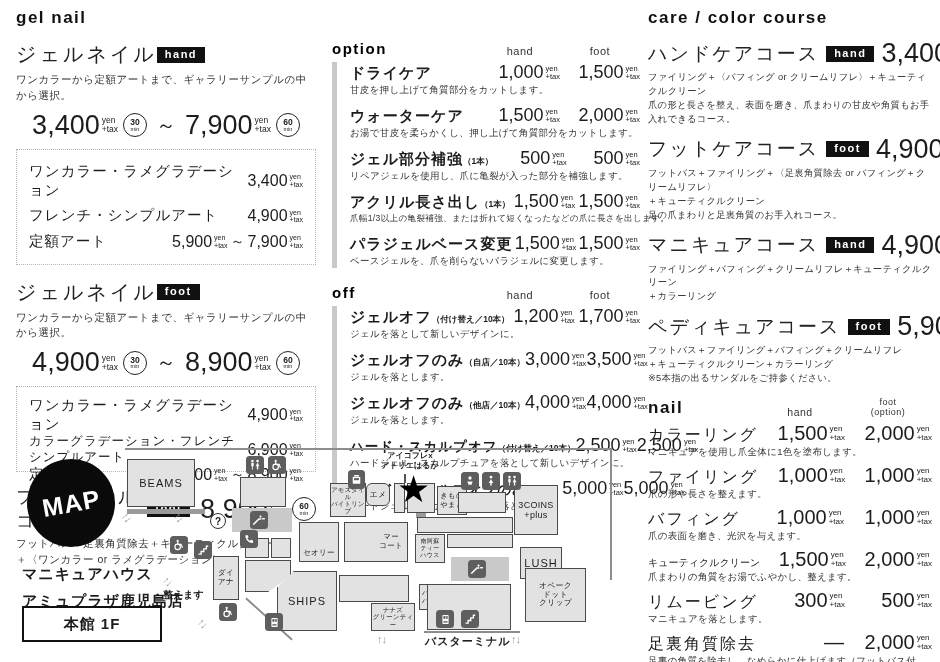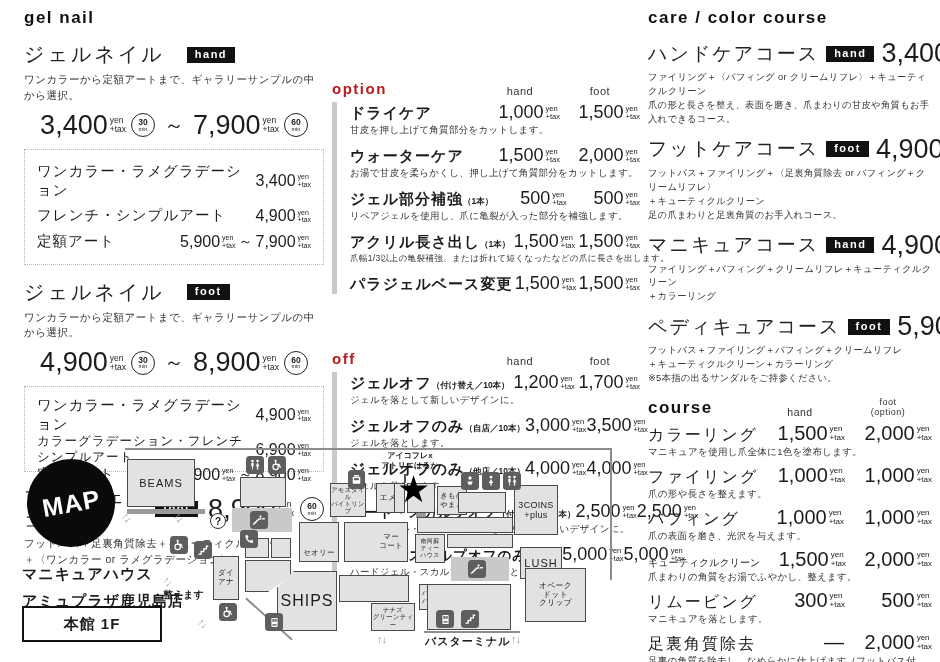--- a/index.html
+++ b/index.html
@@ -5,26 +5,26 @@
   html,body{margin:0;padding:0;}
   body{
     width:940px;height:662px;position:relative;overflow:hidden;
     background:#ffffff;color:#1c1c1c;
     font-family:"Liberation Sans","DejaVu Sans",sans-serif;
     -webkit-font-smoothing:antialiased;
   }
   .pre{white-space:pre-line;}
   .col{position:absolute;}
   .sec-h{font-weight:bold;font-size:17px;letter-spacing:1.5px;color:#111;}
-  .gray-h{font-weight:bold;font-size:15px;letter-spacing:1.5px;color:#b91c1c;margin-top:40px;}
+  .gray-h{font-weight:bold;font-size:15px;letter-spacing:1.5px;color:#000000;}
   .jt{font-size:20px;letter-spacing:3px;color:#222;}
   .jt.sm2{font-size:18px;letter-spacing:2px;}
   .badge{background:#111;color:#fff;font-size:11px;font-weight:bold;letter-spacing:1.5px;
          padding:2px 8px 3px;display:inline-block;line-height:1;}
-  .trow{display:flex;align-items:center;gap:22px;}
+  .trow{display:flex;align-items:center;gap:0;}
   .desc{font-size:10.5px;color:#333;line-height:1.5;letter-spacing:.5px;}
   
   .pr{display:inline-flex;align-items:center;white-space:nowrap;}
   .pr .n{font-size:26px;letter-spacing:0;}
   .pr .u{display:inline-flex;flex-direction:column;justify-content:center;margin-left:2px;}
   .pr .u em,.pr .u i{font-style:normal;font-size:8.5px;line-height:1.05;color:#222;}
   .pr.md .n{font-size:18px;}
   .pr.md .u em,.pr.md .u i{font-size:7.5px;}
   .pr.sm .n{font-size:16px;}
   .pr.sm .u em,.pr.sm .u i{font-size:7px;}
@@ -83,21 +83,21 @@
   .info-c{position:absolute;width:16px;height:16px;border:1.6px solid #333;border-radius:50%;background:#fff;
           display:flex;align-items:center;justify-content:center;font-size:10px;font-weight:bold;color:#222;box-sizing:border-box;}
   .arr{position:absolute;color:#9a9a9a;font-size:11px;letter-spacing:-1px;line-height:1;}
   .storename{position:absolute;left:22px;top:560px;font-weight:bold;font-size:15px;letter-spacing:1px;line-height:1.8;}
   .floorbox{position:absolute;left:22px;top:606px;width:136px;height:32px;border:2.5px solid #111;
             display:flex;align-items:center;justify-content:center;font-weight:bold;font-size:15px;letter-spacing:1px;}
 </style>
 </head>
 <body>
 
-<div class="col" style="left:16px;top:8px;width:300px;margin-left:8px;">
+<div class="col" style="left:16px;top:8px;width:300px;">
   <div class="sec-h">gel nail</div>
 
   <div class="trow" style="margin-top:13px;">
     <span class="jt">ジェルネイル</span>
     <span class="badge">hand</span>
   </div>
   <div class="desc" style="margin-top:4px;">ワンカラーから定額アートまで、ギャラリーサンプルの中から選択。</div>
   <div class="range">
     <span class="pr lg">
         <span class="n">3,400</span>
@@ -378,20 +378,21 @@
         <span class="pc">
             <span class="pr md">
               <span class="n">1,500</span>
               <span class="u">
                 <em>yen</em>
                 <em>+tax</em>
               </span>
             </span>
           </span>
         </div>
+      <div class="mdesc">ベースジェルを、爪を削らないパラジェルに変更します。</div>
     </div>
   </div>
 
   <div class="mhead" style="margin-top:16px;">
     <span class="gray-h">off</span>
     <span class="sp"></span>
     <span class="colh">hand</span>
     <span class="colh">foot</span>
   </div>
   <div class="mlist">
@@ -562,21 +563,21 @@
       <span class="pr lg">
           <span class="n">5,900</span>
         </span>
       </div>
     <div class="cdesc pre">フットバス＋ファイリング＋バフィング＋クリームリフレ
 ＋キューティクルクリーン＋カラーリング
 ※5本指の出るサンダルをご持参ください。</div>
   </div>
 
   <div class="mhead" style="margin-top:12px;">
-    <span class="sec-h">course</span>
+    <span class="sec-h">nail</span>
     <span class="sp"></span>
     <span class="colh" style="width:88px;font-size:10.5px;">hand</span>
     <span class="colh pre" style="width:88px;font-size:9px;">foot
 (option)</span>
   </div>
 
   <div style="margin-top:4px;">
     <div class="orow">
       <div class="or1">
           <span class="on">カラーリング</span>
@@ -736,21 +737,21 @@
 <div class="blk" style="left:127px;top:459px;width:68px;height:48px;">
     <span class="bl" style="font-size:11px;letter-spacing:1px;">BEAMS</span>
   </div>
 <div class="wall" style="left:127px;top:509px;width:78px;height:5px;background:#9a9a9a;"></div>
 <div class="blk" style="left:240px;top:477px;width:46px;height:30px;"></div>
 <div class="ezone" style="left:232px;top:508px;width:60px;height:24px;"></div>
 <div class="blk" style="left:330px;top:483px;width:36px;height:34px;">
     <span class="bl pre" style="font-size:6.3px;">アモスタイル
 バイトリンプ</span>
   </div>
-<div class="blk" style="left:376px;top:483px;width:24px;height:30px;">
+<div class="blk" style="left:366px;top:483px;width:24px;height:23px;border-radius:6px;">
     <span class="bl" style="font-size:8px;">エメ</span>
   </div>
 <div class="blk" style="left:394px;top:483px;width:11px;height:30px;"></div>
 <div class="blk" style="left:407px;top:483px;width:28px;height:30px;"></div>
 <div class="wall" style="left:416px;top:513px;width:10px;height:5px;background:#9a9a9a;"></div>
 <div class="blk" style="left:437px;top:486px;width:30px;height:29px;">
     <span class="bl pre" style="font-size:7.3px;">きもの
 やまと</span>
   </div>
 <div class="blk" style="left:458px;top:492px;width:48px;height:21px;"></div>
@@ -773,21 +774,21 @@
 コート</span>
   </div>
 <div class="blk" style="left:245px;top:538px;width:24px;height:20px;"></div>
 <div class="blk" style="left:271px;top:538px;width:20px;height:20px;"></div>
 <div class="blk" style="left:245px;top:560px;width:46px;height:32px;clip-path:polygon(0 0,100% 0,100% 50%,50% 100%,0 100%);"></div>
 <div class="blk" style="left:213px;top:556px;width:26px;height:44px;">
     <span class="bl pre" style="font-size:7.5px;">ダイ
 アナ</span>
   </div>
 <div class="blk" style="left:277px;top:571px;width:60px;height:60px;clip-path:polygon(0 28%,28% 0,100% 0,100% 100%,0 100%);">
-    <span class="bl" style="font-size:16px;letter-spacing:1px;">SHIPS</span>
+    <span class="bl" style="font-size:11px;letter-spacing:1px;">SHIPS</span>
   </div>
 <div class="blk" style="left:339px;top:575px;width:70px;height:27px;"></div>
 <div class="blk" style="left:371px;top:603px;width:44px;height:28px;">
     <span class="bl pre" style="font-size:6.3px;">ナナズ
 グリーンティー</span>
   </div>
 <div class="blk" style="left:419px;top:584px;width:28px;height:26px;">
     <span class="bl pre" style="font-size:6.8px;">パラス
 パレス</span>
   </div>

